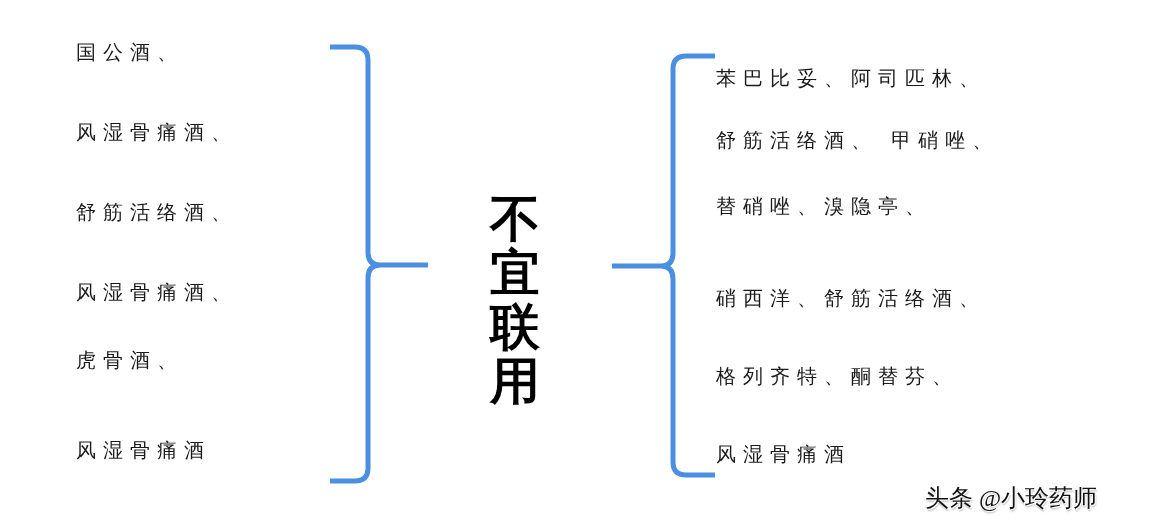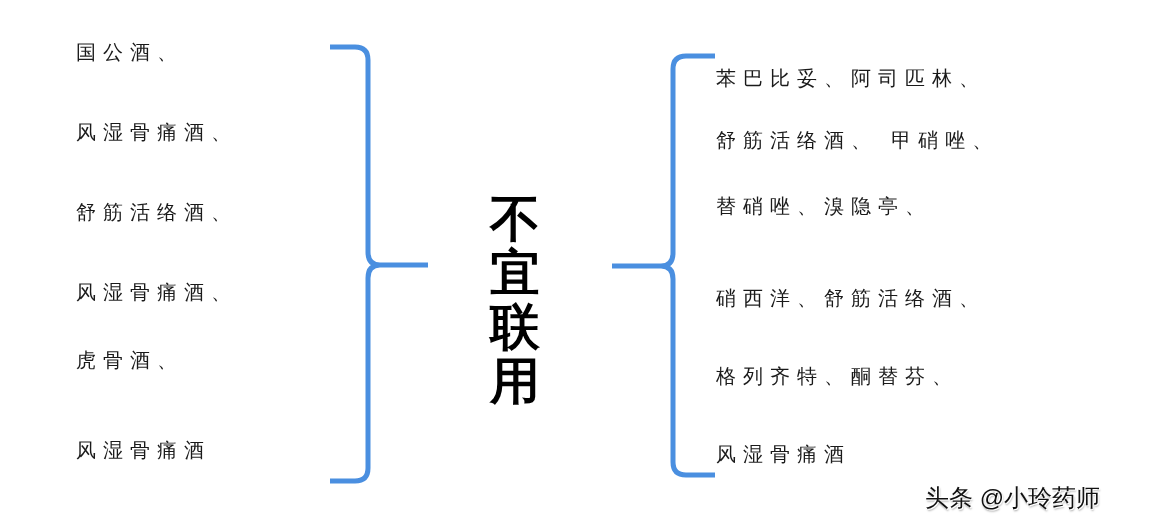--- a/index.html
+++ b/index.html
@@ -49,21 +49,21 @@
     }
     svg.brackets {
       position: absolute;
       left: 0;
       top: 0;
     }
     .watermark {
       position: absolute;
       left: 925px;
       top: 482px;
-      font-family: Liberation Sans, sans-serif;
+      font-family: Liberation Serif, serif;
       font-size: 24px;
       color: #111;
       white-space: nowrap;
       text-shadow: 1px 1px 0 #ffffff, -1px -1px 0 #ffffff, 1px 2px 2px rgba(0,0,0,0.35);
     }
   </style>
 </head>
 <body>
 
 <svg class="brackets" width="1154" height="530" viewBox="0 0 1154 530">

